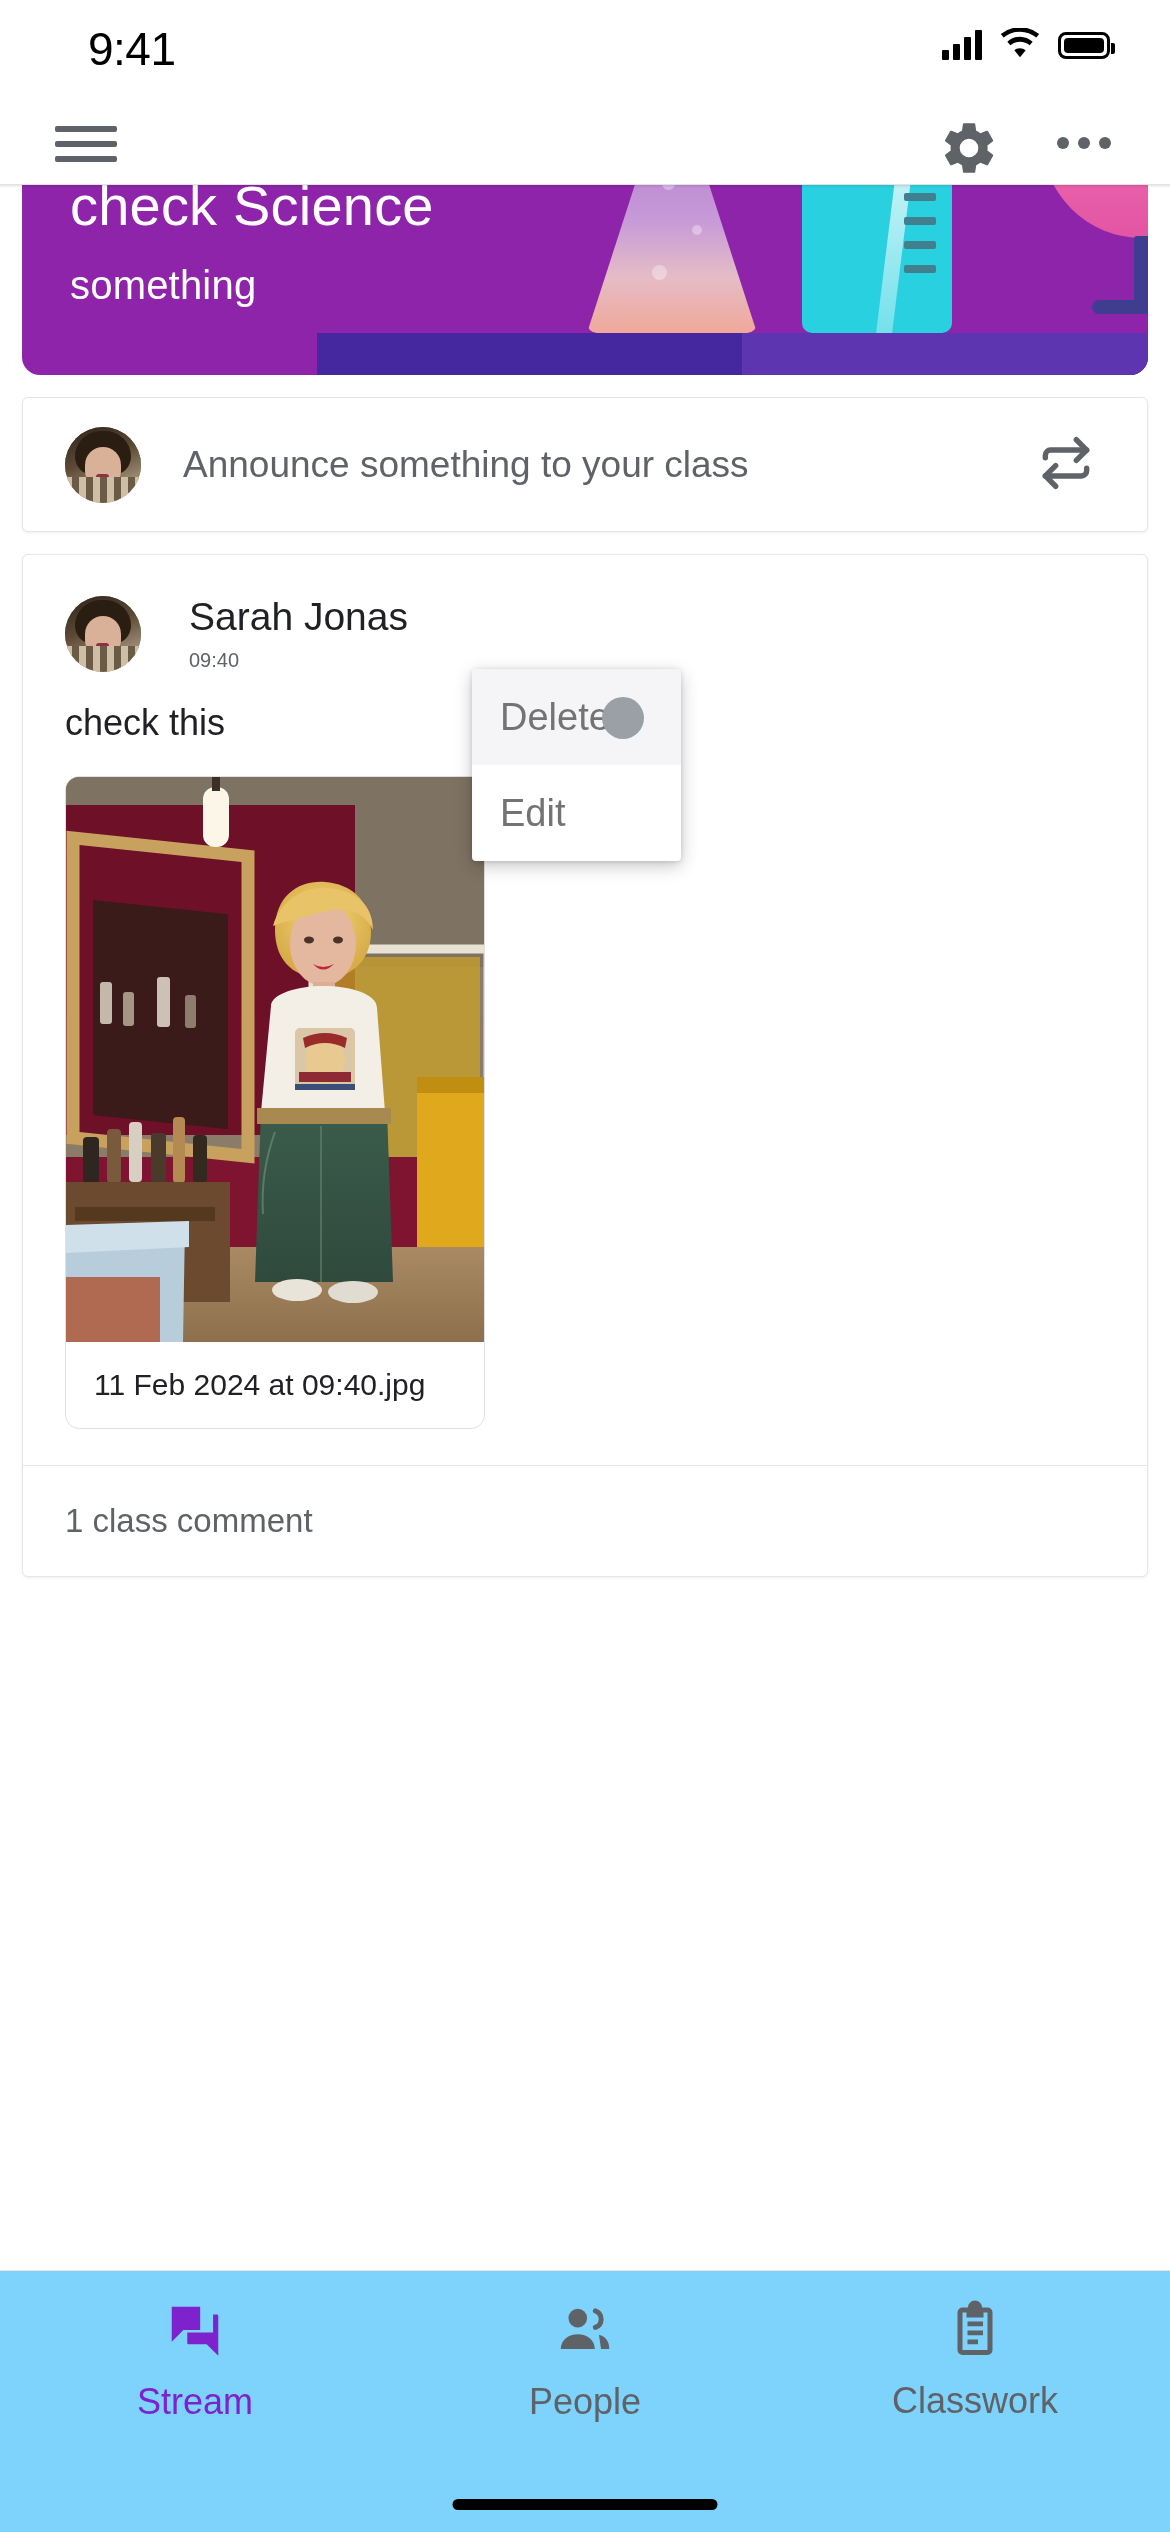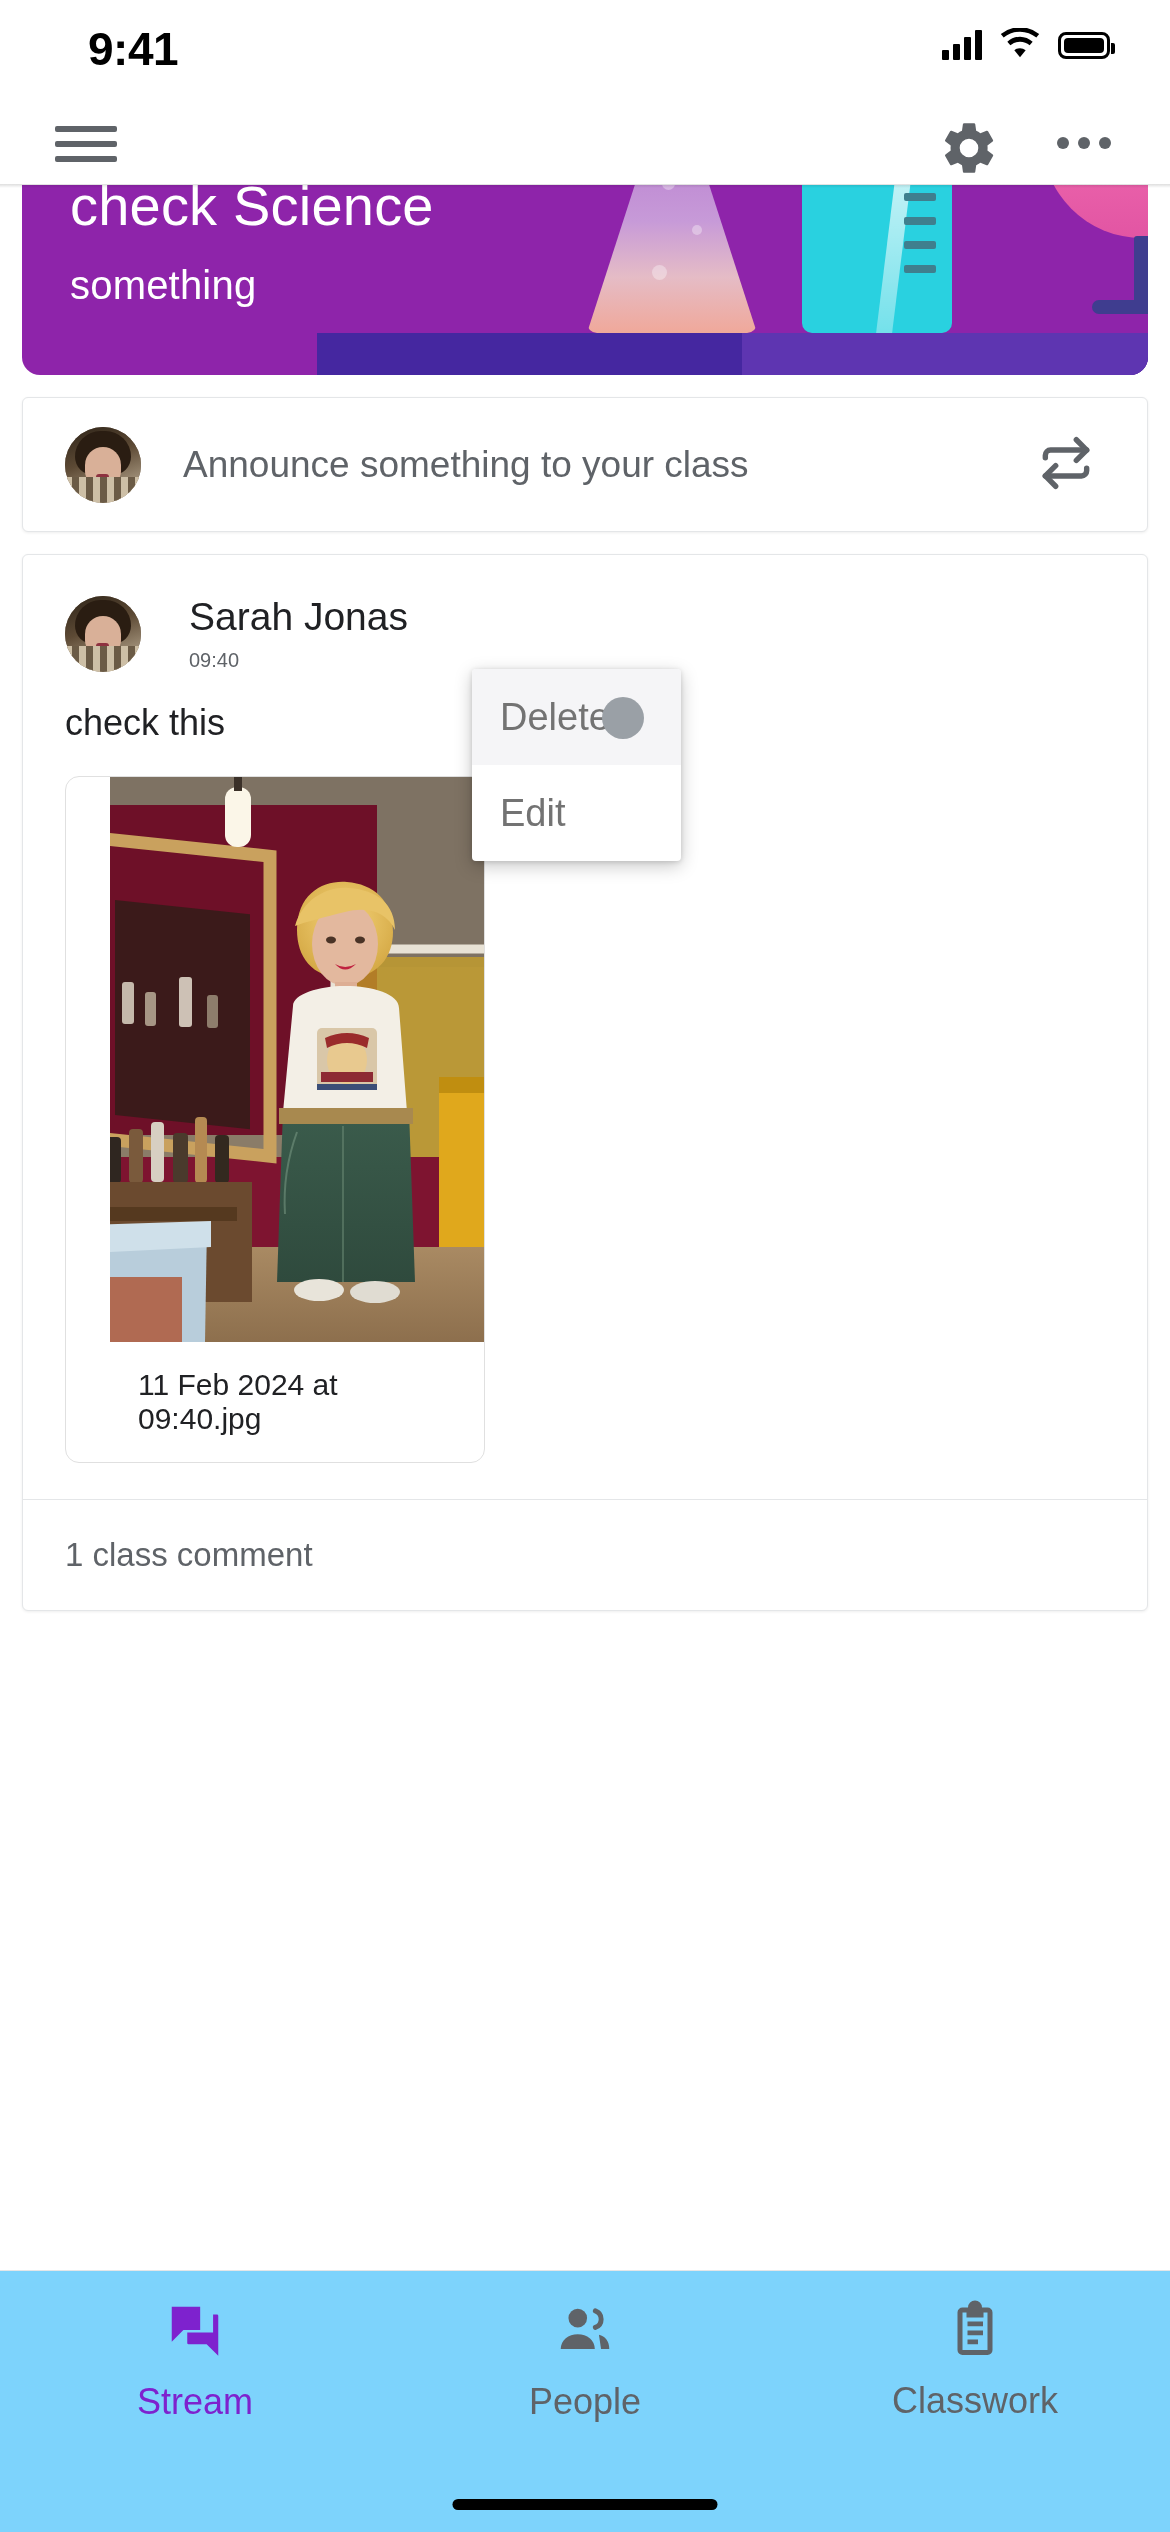--- a/index.html
+++ b/index.html
@@ -11,21 +11,21 @@
     position:relative;
   }
 
   
   .statusbar{
     position:absolute; top:0; left:0; width:1170px; height:100px;
     background:#ffffff; z-index:60;
   }
   .sb-time{
     position:absolute; left:88px; top:22px;
-    font-size:46px; font-weight:700; color:#000; letter-spacing:-0.5px;
+    font-size:46px; font-weight:400; color:#000; letter-spacing:-0.5px;
   }
   .sb-right{
     position:absolute; right:60px; top:28px;
     display:flex; align-items:center; gap:18px;
   }
   .sig{ display:flex; align-items:flex-end; gap:4px; height:30px; }
   .sig i{ display:block; width:7px; background:#000; border-radius:1px; }
   .sig i:nth-child(1){height:10px}
   .sig i:nth-child(2){height:16px}
   .sig i:nth-child(3){height:23px}
@@ -163,21 +163,21 @@
   
   .post{ position:relative; }
   .post-head{ display:flex; align-items:center; padding:40px 42px 0 42px; }
   .post-meta{ margin-left:48px; }
   .post-author{ font-size:39px; color:#202124; font-weight:400; }
   .post-time{ font-size:20px; color:#5f6368; margin-top:10px; }
   .post-body{ padding:30px 42px 0 42px; font-size:36px; color:#202124; }
 
   .attach{
     margin:32px 42px 0 42px; width:420px;
-    border:1px solid #e0e0e0; border-radius:14px; overflow:hidden; background:#fff;padding-left:44px;
+    border:1px solid #e0e0e0; border-radius:14px; overflow:hidden; background:#fff;
   }
   .attach-img{ width:100%; height:565px; position:relative; overflow:hidden; }
   .attach-cap{ padding:26px 28px; font-size:30px; color:#202124; }
 
   .post-divider{ margin-top:36px; border-top:1px solid #e4e6e8; }
   .post-comment{ padding:36px 42px; font-size:33px; color:#5f6368; }
 
   
   .menu{
     position:absolute; left:472px; top:484px; width:209px;

